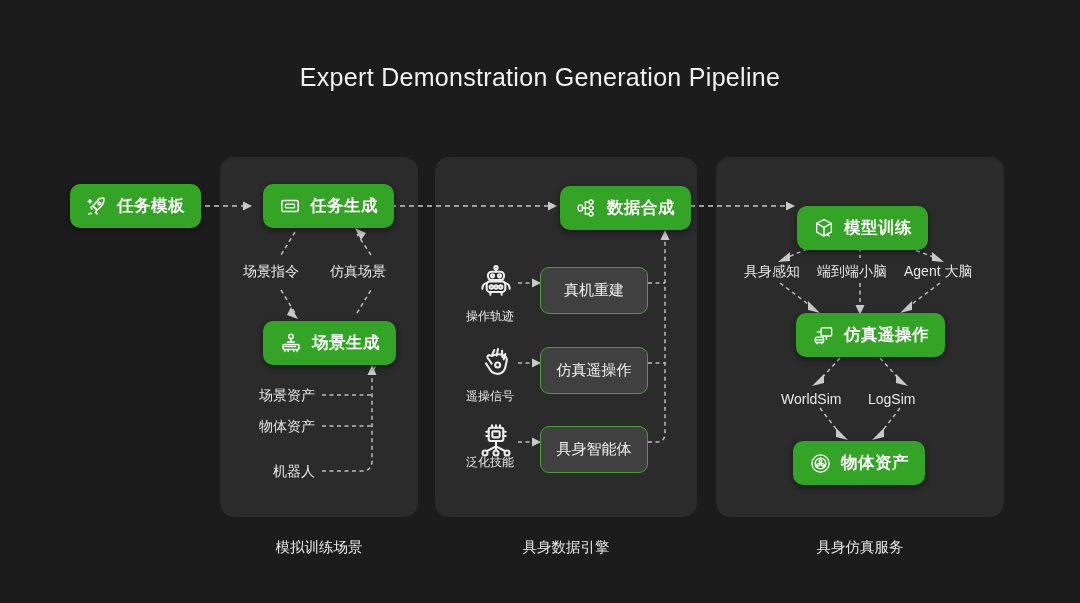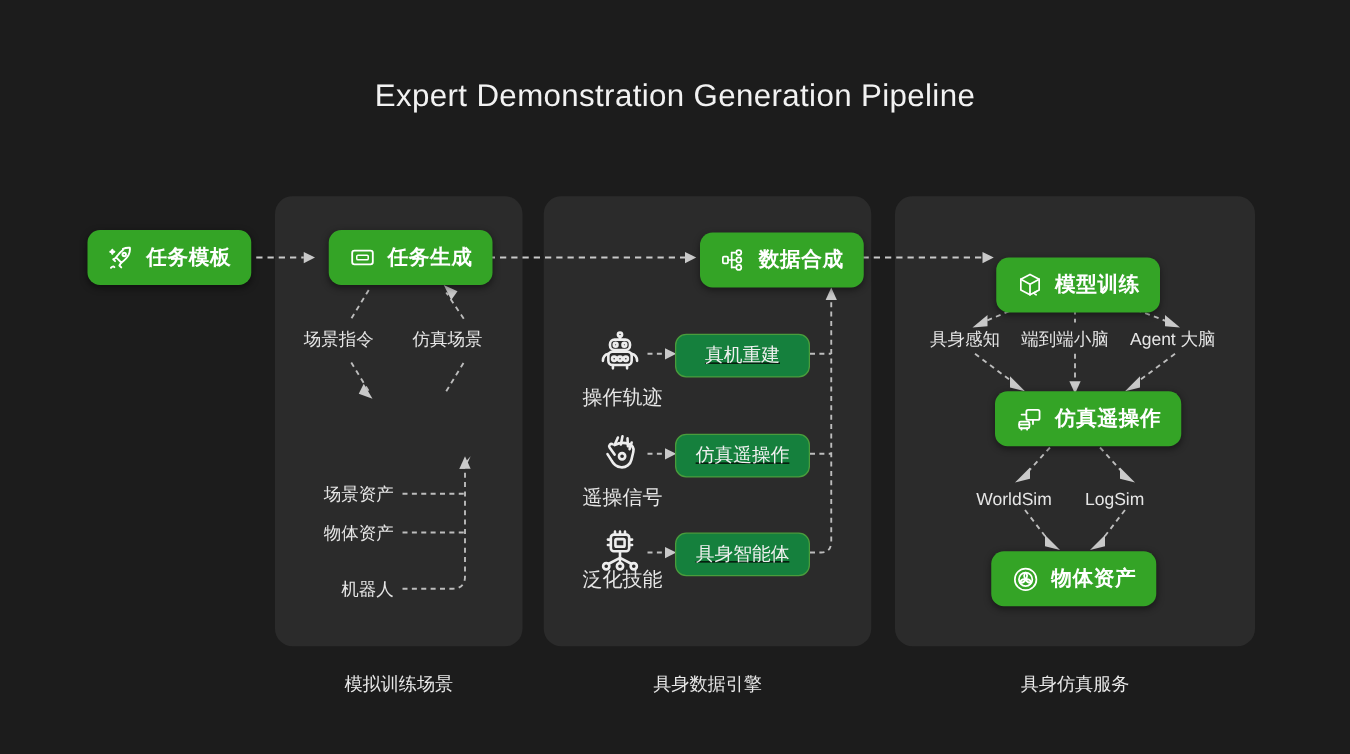--- a/index.html
+++ b/index.html
@@ -53,31 +53,31 @@
     letter-spacing: .5px;
   }
   .pill svg { display: block; }
 
   
   .obox {
     position: absolute;
     display: flex; align-items: center; justify-content: center;
     border: 1.4px solid #4a9c3c;
     border-radius: 9px;
-    background: #15803d;
-    height: 35px; width: 108px; text-decoration: underline;
+    background: #404040;
+    height: 47px; width: 108px;
   }
   .obox .lbl { font-size: 15px; color: #f0f0f0; white-space: nowrap; }
 
   
   .tlabel {
     position: absolute;
     font-size: 14px; color: #e6e6e6; white-space: nowrap;
   }
-  .tlabel.small { font-size: 16px; text-align: center; }
+  .tlabel.small { font-size: 12px; text-align: center; }
 
   
   svg.wires {
     position: absolute; left: 0; top: 0;
     width: 1080px; height: 603px;
     pointer-events: none;
   }
   .dash { stroke: #c9c9c9; stroke-width: 1.7; stroke-dasharray: 5 4; fill: none; }
   .dash-thin { stroke: #bdbdbd; stroke-width: 1.5; stroke-dasharray: 4 3.5; fill: none; }
   .ahead { fill: #c9c9c9; }
@@ -173,20 +173,33 @@
         <rect x="3" y="6" width="18" height="12" rx="2"></rect>
         <rect x="7" y="10" width="10" height="4" rx="1" stroke-width="1.3"></rect>
       </svg>
     </span>
     <span class="lbl">任务生成</span>
   </div>
 
   <div class="tlabel" style="left:243px; top:263px;">场景指令</div>
   <div class="tlabel" style="left:330px; top:263px;">仿真场景</div>
 
+  <div class="pill" style="left:263px; top:321px;">
+    <span>
+      <svg width="24" height="24" viewBox="0 0 24 24" fill="none" stroke="#fff" stroke-width="1.5" stroke-linecap="round" stroke-linejoin="round">
+        <circle cx="12" cy="5.4" r="2.2"></circle>
+        <path d="M12 7.6v3.2"></path>
+        <path d="M8.6 11h6.8"></path>
+        <rect x="4" y="13.5" width="16" height="5" rx="1"></rect>
+        <path d="M5.8 18.5v2M9.2 18.5v2M14.8 18.5v2M18.2 18.5v2"></path>
+        <path d="M6 15.6h1.6M9 15.6h1.6M12 15.6h1.6M15 15.6h1.6"></path>
+      </svg>
+    </span>
+    <span class="lbl">场景生成</span>
+  </div>
 
   <div class="tlabel" style="left:259px; top:387px;">场景资产</div>
   <div class="tlabel" style="left:259px; top:418px;">物体资产</div>
   <div class="tlabel" style="left:273px; top:463px;">机器人</div>
 
   <div class="pill" style="left:560px; top:186px;">
     <span>
       <svg width="22" height="22" viewBox="0 0 24 24" fill="none" stroke="#fff" stroke-width="1.5" stroke-linecap="round" stroke-linejoin="round">
         <rect x="2.5" y="9" width="4.5" height="6" rx="1"></rect>
         <path d="M7 12h3.2"></path>

